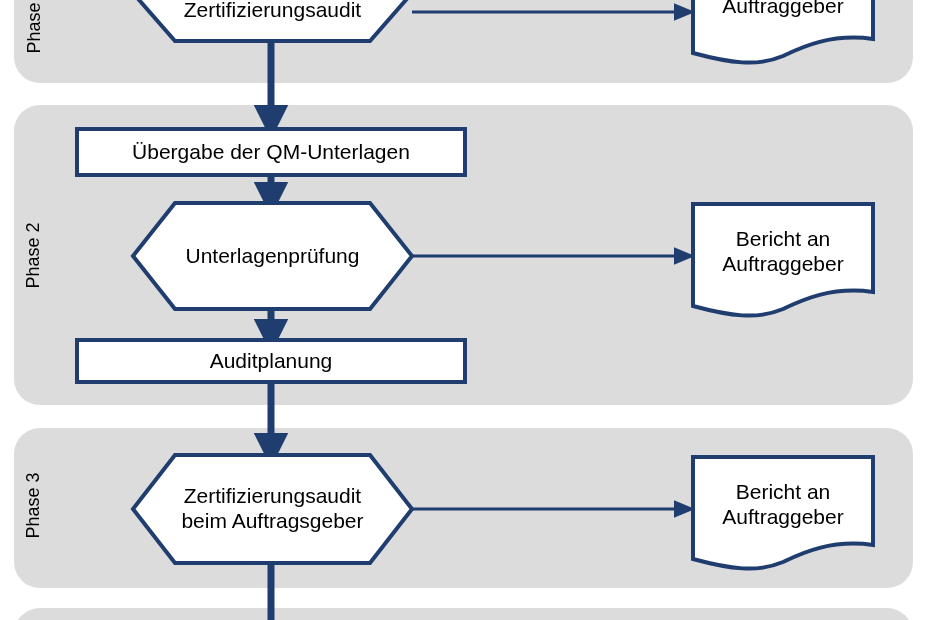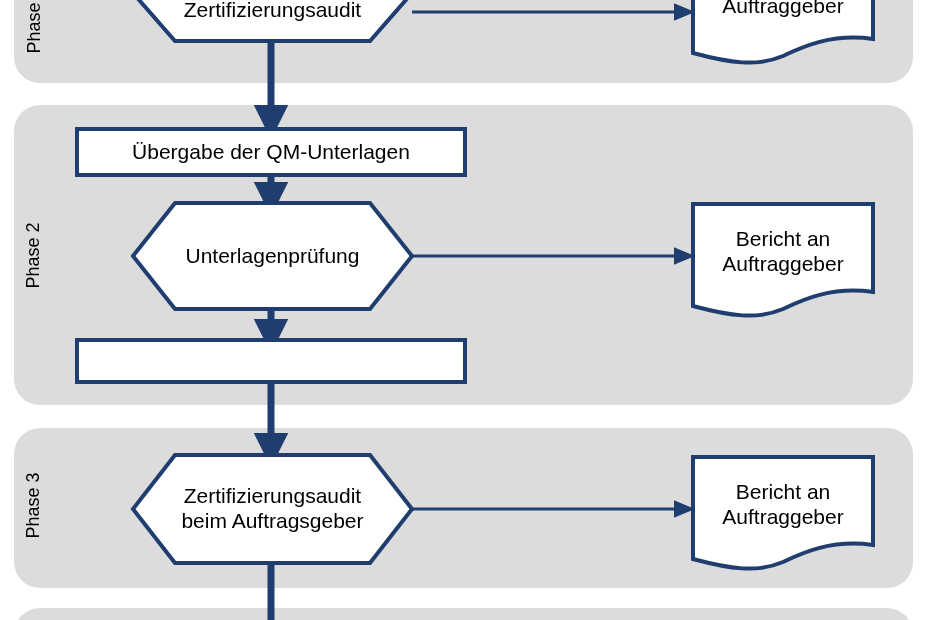--- a/index.html
+++ b/index.html
@@ -139,20 +139,21 @@
 
   <div class="label doc-text flex-center" style="left: 693px; top: -14px; width: 180px; height: 40px; color: rgb(0, 0, 0);">Auftraggeber</div>
 
   <div class="label node-text flex-center" style="left: 133px; top: 203px; width: 279px; height: 106px; color: rgb(0, 0, 0);">Unterlagenprüfung</div>
 
   <div class="label node-text flex-center" style="left: 77px; top: 129px; width: 388px; height: 46px; color: rgb(0, 0, 0);">Übergabe der QM-Unterlagen</div>
 
   <div class="label doc-text flex-center" style="left: 693px; top: 206px; width: 180px; height: 92px; color: rgb(0, 0, 0);">Bericht an
 Auftraggeber</div>
 
+  <div class="label node-text flex-center" style="left: 77px; top: 340px; width: 388px; height: 42px; color: rgb(0, 0, 0);">Auditplanung</div>
 
   <div class="label node-text flex-center" style="left: 133px; top: 455px; width: 279px; height: 108px; color: rgb(0, 0, 0);">Zertifizierungsaudit
 beim Auftragsgeber</div>
 
   <div class="label doc-text flex-center" style="left: 693px; top: 459px; width: 180px; height: 92px; color: rgb(0, 0, 0);">Bericht an
 Auftraggeber</div>
 
 </div>
 
 </body></html>

